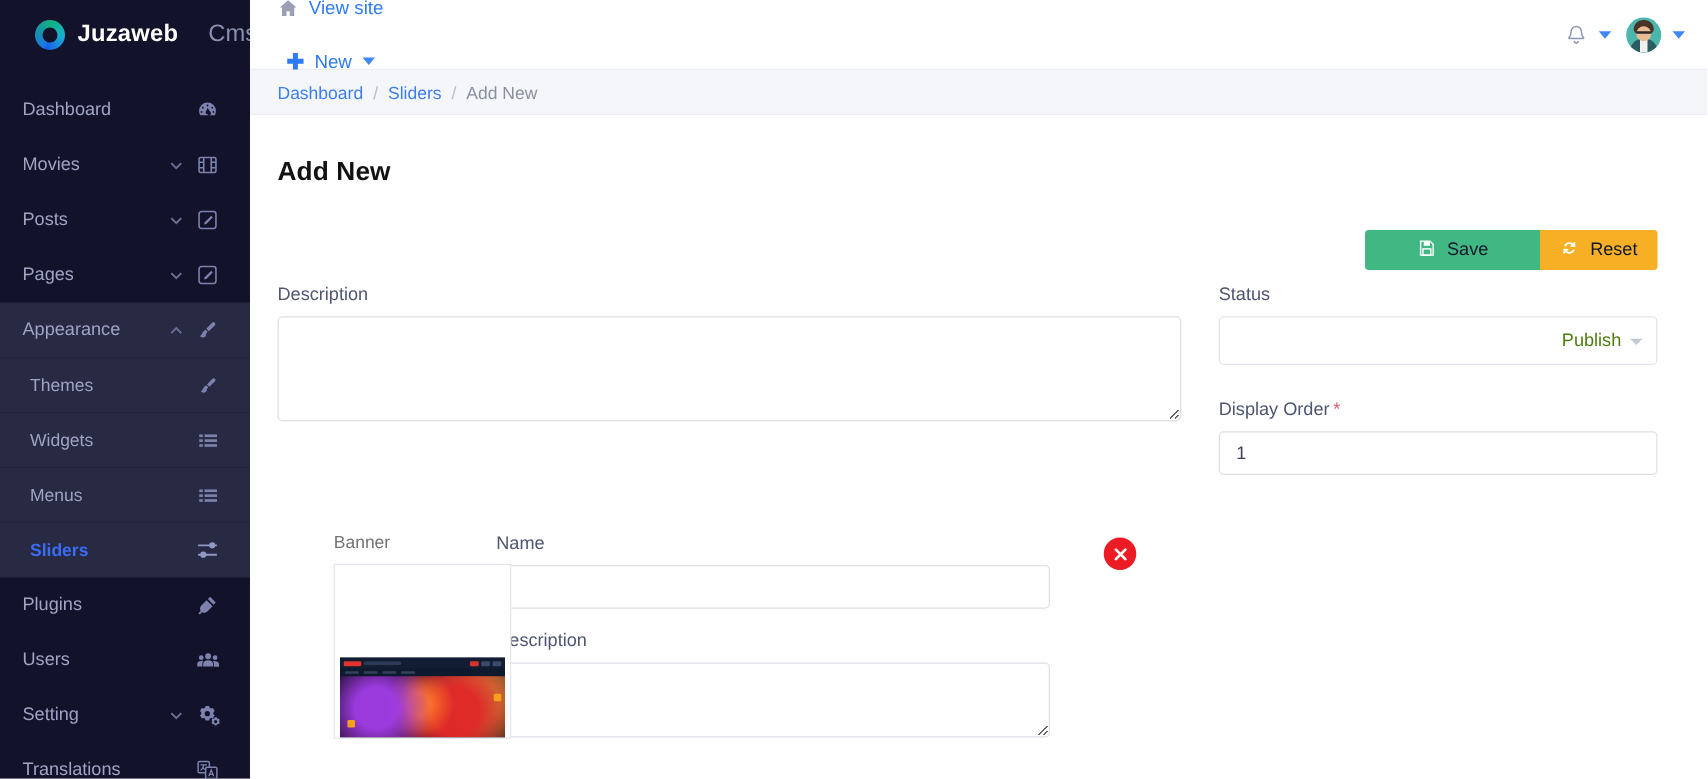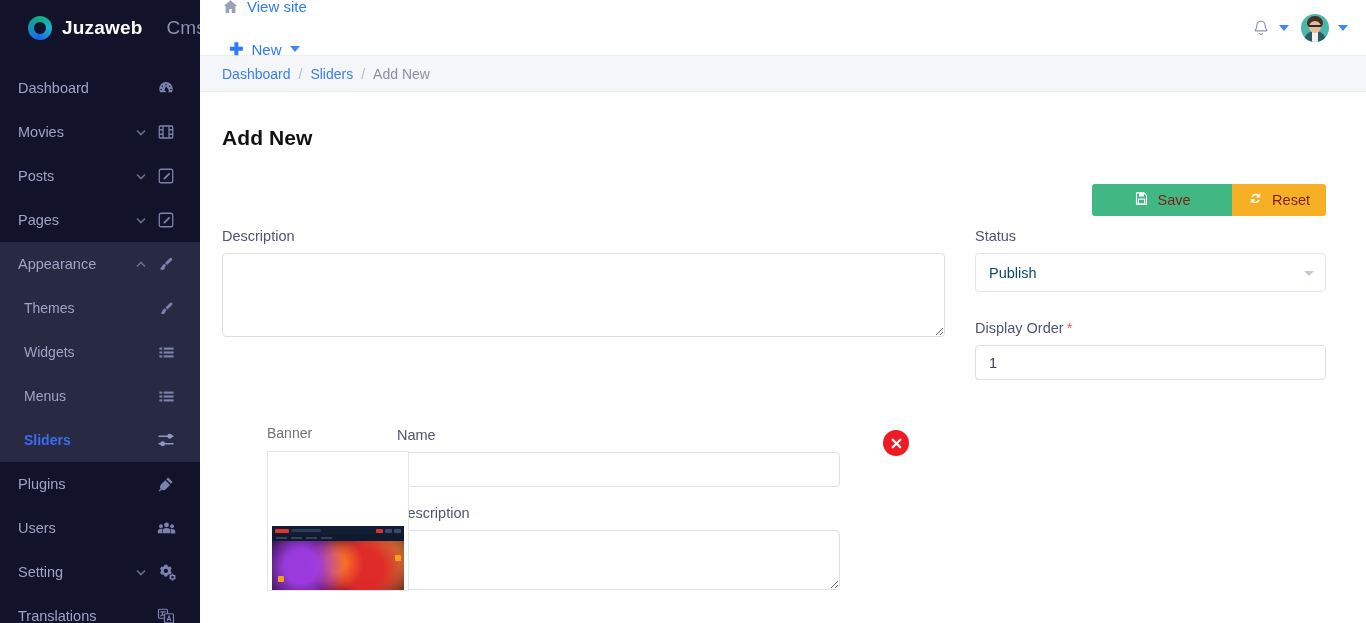--- a/index.html
+++ b/index.html
@@ -149,21 +149,21 @@
   .content { padding: 0 40px 0 22px; position: relative; }
 
   .actions {
     display: flex; justify-content: flex-end;
     margin-top: 34px;
   }
   .btn {
     height: 32px;
     display: flex; align-items: center; justify-content: center;
     gap: 9px;
-    color: #7f1d1d; font-size: 14.5px;
+    color: #0f172a; font-size: 14.5px;
     border: none; cursor: pointer;
     padding: 0 16px;
   }
   .btn-save { background: #41b883; min-width: 140px; border-radius: 3px 0 0 3px; }
   .btn-reset { background: #f7b025; min-width: 88px; border-radius: 0 3px 3px 0; }
 
   .row { display: flex; gap: 30px; margin-top: 12px; }
   .col-left { width: 723px; flex: 0 0 723px; }
   .col-right { flex: 1 1 auto; }
 
@@ -182,24 +182,25 @@
     padding: 0 13px;
     font-family: "Liberation Sans", sans-serif;
     outline: none;
   }
   .ctrl::placeholder { color: #b7bcc9; }
   .select-wrap { position: relative; }
   .select-ctrl {
     width: 100%; height: 39px;
     border: 1px solid #e2e5ec; border-radius: 4px;
     background: #ffffff;
-    font-size: 14.5px; color: #0c4a6e;
+    font-size: 14.5px; color: #4d7c0f;
     padding: 0 28px 0 13px;
     display: flex; align-items: center;
     cursor: pointer;
+    justify-content: flex-end;
   }
   .select-arrow {
     position: absolute; right: 12px; top: 50%;
     margin-top: -2px;
     width: 0; height: 0;
     border-left: 5px solid transparent;
     border-right: 5px solid transparent;
     border-top: 5px solid #c4c8d4;
   }
   .textarea {

